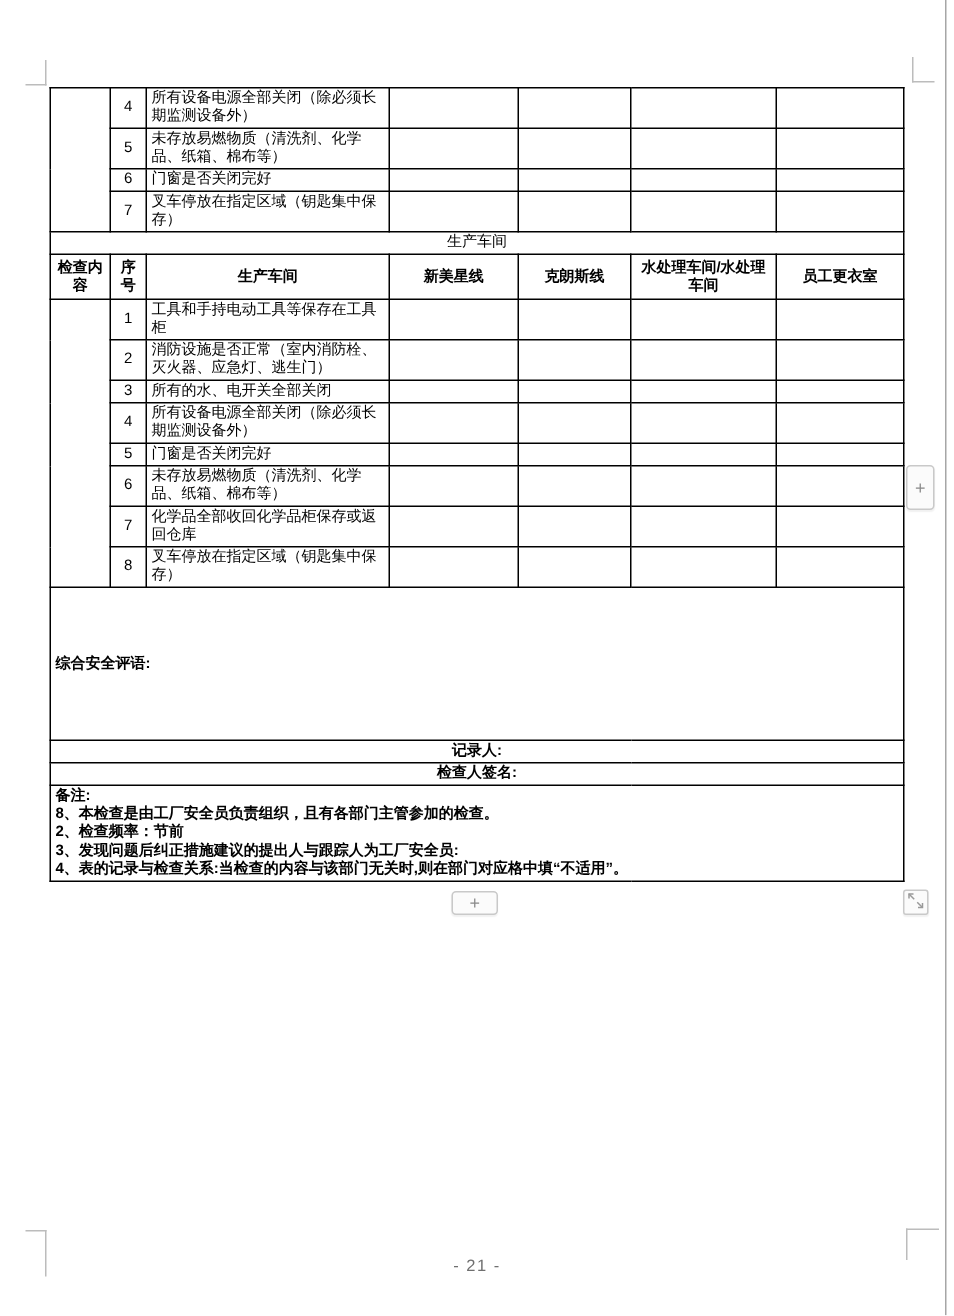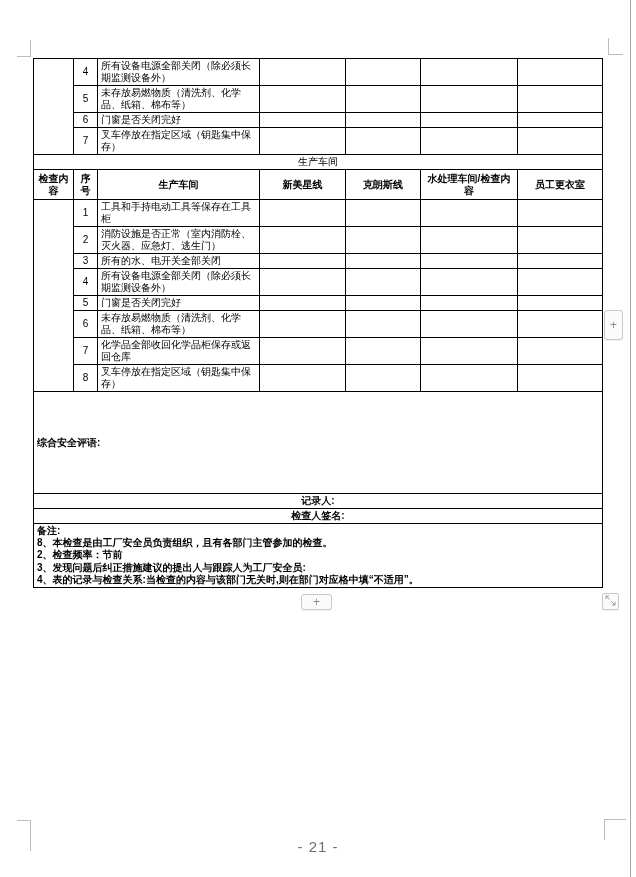--- a/index.html
+++ b/index.html
@@ -29,21 +29,21 @@
            border-right:1px solid #bcbcbc;border-bottom:1px solid #bcbcbc;}
   .crop-tr{left:608px;top:38px;width:14px;height:16px;
            border-left:1px solid #bcbcbc;border-bottom:1px solid #bcbcbc;}
   .crop-bl{left:17px;top:820px;width:13px;height:30px;
            border-right:1px solid #bcbcbc;border-top:1px solid #bcbcbc;}
   .crop-br{left:604px;top:819px;width:21px;height:20px;
            border-left:1px solid #bcbcbc;border-top:1px solid #bcbcbc;}
   .edge-line{position:absolute;left:630px;top:0;width:1px;height:877px;background:#a6a6a6;}
 
   .page-num{position:absolute;left:0;top:838px;width:636px;text-align:center;
-            font-size:15px;color:#6f6f6f;letter-spacing:1px;}
+            font-size:11px;color:#6f6f6f;letter-spacing:1px;}
 
   .mini-btn{position:absolute;box-sizing:border-box;background:#fbfbfb;
             border:1px solid #c9c9c9;border-radius:3px;color:#8a8a8a;
             display:flex;align-items:center;justify-content:center;
             font-size:12px;line-height:1;box-shadow:0 1px 1px rgba(0,0,0,0.06);}
   .btn-add-row{left:301px;top:594px;width:31px;height:16px;}
   .btn-add-col{left:604px;top:310px;width:19px;height:30px;}
   .btn-expand{left:602px;top:593px;width:17px;height:17px;border-radius:2px;}
 </style>
 </head>
@@ -106,21 +106,21 @@
     <tr class="h14">
       <td class="section" colspan="7">生产车间</td>
     </tr>
 
     <tr class="h30">
       <td class="head">检查内容</td>
       <td class="head">序号</td>
       <td class="head">生产车间</td>
       <td class="head">新美星线</td>
       <td class="head">克朗斯线</td>
-      <td class="head">水处理车间/检查内容</td>
+      <td class="head">水处理车间/水处理车间</td>
       <td class="head">员工更衣室</td>
     </tr>
 
     <tr class="h27">
       <td class="inspector" rowspan="8"></td>
       <td class="num">1</td>
       <td class="content">工具和手持电动工具等保存在工具柜</td>
       <td class="chk"></td>
       <td class="chk"></td>
       <td class="chk"></td>

